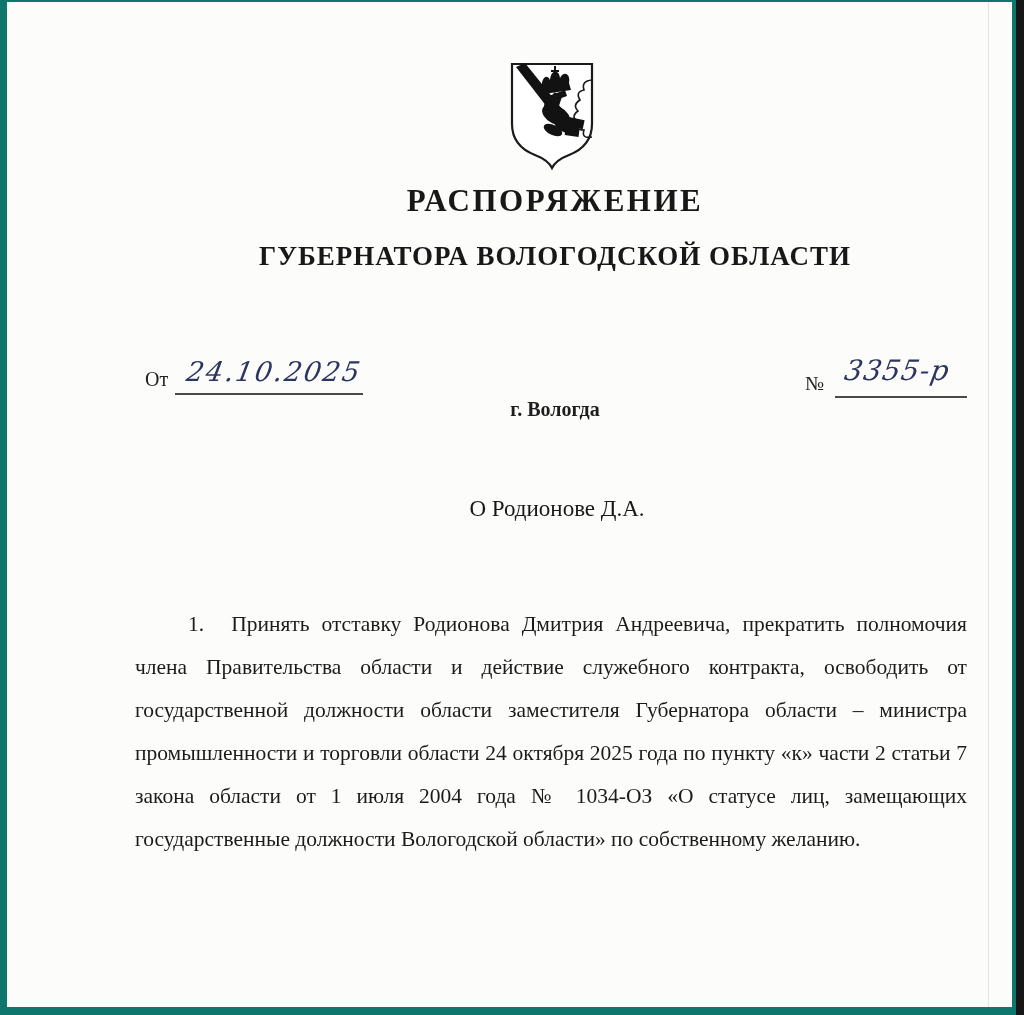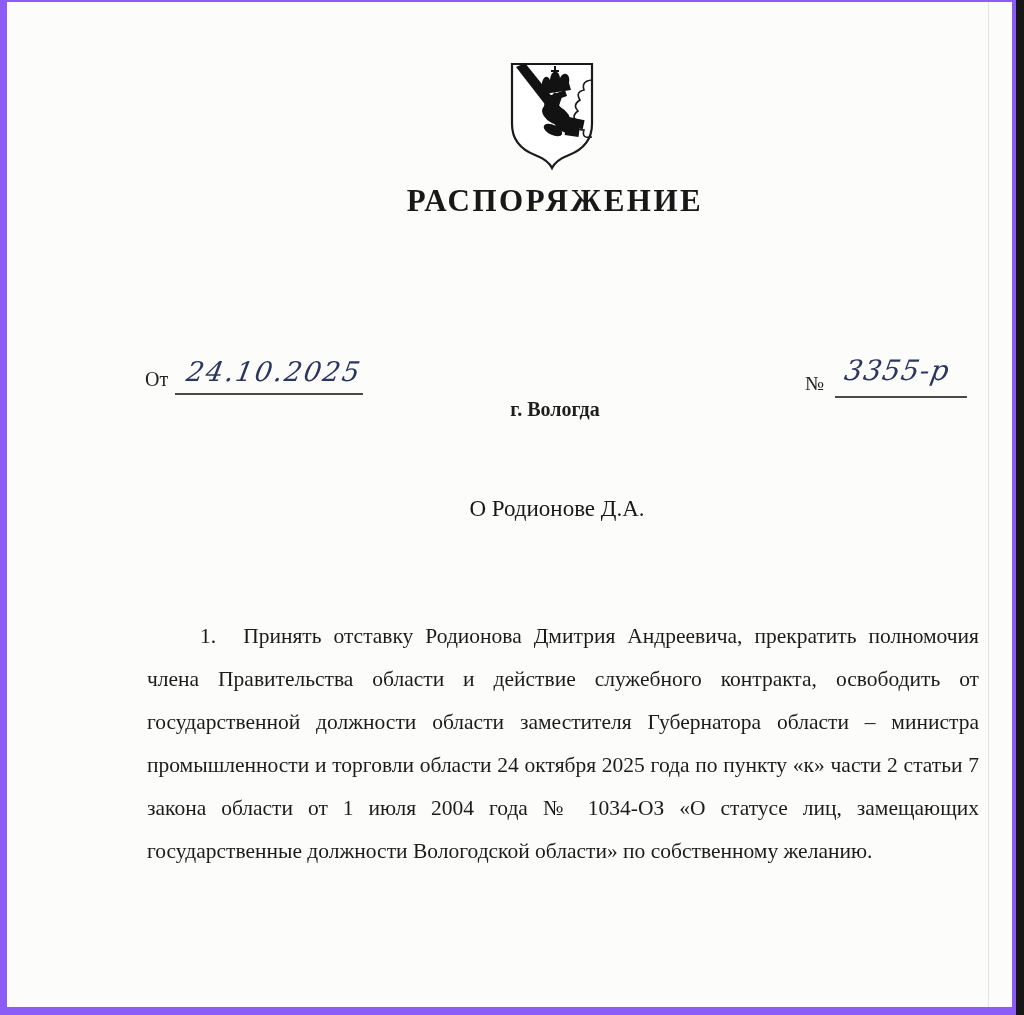--- a/index.html
+++ b/index.html
@@ -8,21 +8,21 @@
     width: 1024px;
     height: 1015px;
     overflow: hidden;
     background: #161616;
     font-family: "Liberation Serif", serif;
   }
   .scan-frame {
     position: relative;
     width: 1016px;
     height: 1015px;
-    background: #8b5cf6;
+    background: #0f766e;
   }
   .page {
     position: absolute;
     left: 7px;
     top: 2px;
     width: 1005px;
     height: 1005px;
     background: #fcfcfb;
     color: #1b1b1b;
   }
@@ -137,21 +137,21 @@
   .body-par {
     position: absolute;
     left: 128px;
     top: 601px;
     width: 832px;
     font-size: 21.5px;
     line-height: 43px;
     text-align: justify;
     text-indent: 53px;
     color: #1b1b1b;
-    margin: 12px;
+    margin: 0;
   }
   .par-gap {
     display: inline-block;
     width: 27px;
   }
   .basis {
     position: absolute;
     left: 128px;
     top: 926px;
     font-size: 21px;
@@ -185,20 +185,21 @@
         <rect x="45" y="33" width="9" height="24" transform="rotate(18 49 45)" fill="#121212"></rect>
         <ellipse cx="62" cy="66" rx="13" ry="7" transform="rotate(20 62 66)" fill="#121212"></ellipse>
         <rect x="57" y="58" width="22" height="9" transform="rotate(12 68 62)" fill="#121212"></rect>
         <ellipse cx="48" cy="70" rx="10" ry="5" transform="rotate(25 48 70)" fill="#121212"></ellipse>
         <rect x="60" y="70" width="14" height="6" transform="rotate(8 67 73)" fill="#121212"></rect>
         <circle cx="44" cy="46" r="5" fill="#121212"></circle>
       </svg>
     </div>
 
     <div class="title-1">РАСПОРЯЖЕНИЕ</div>
+    <div class="title-2">ГУБЕРНАТОРА ВОЛОГОДСКОЙ ОБЛАСТИ</div>
 
     <div class="date-label">От</div>
     <div class="date-underline"></div>
     <div class="handwriting hw-date">24.10.2025</div>
 
     <div class="number-label">№</div>
     <div class="number-underline"></div>
     <div class="handwriting hw-number">3355-р</div>
 
     <div class="city">г. Вологда</div>

